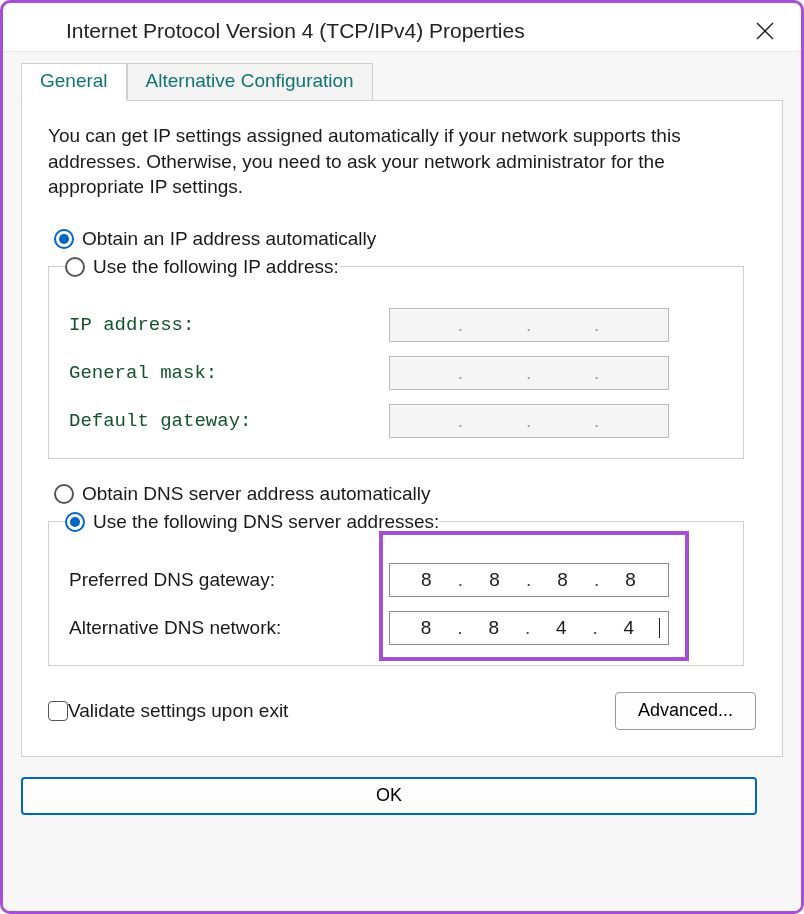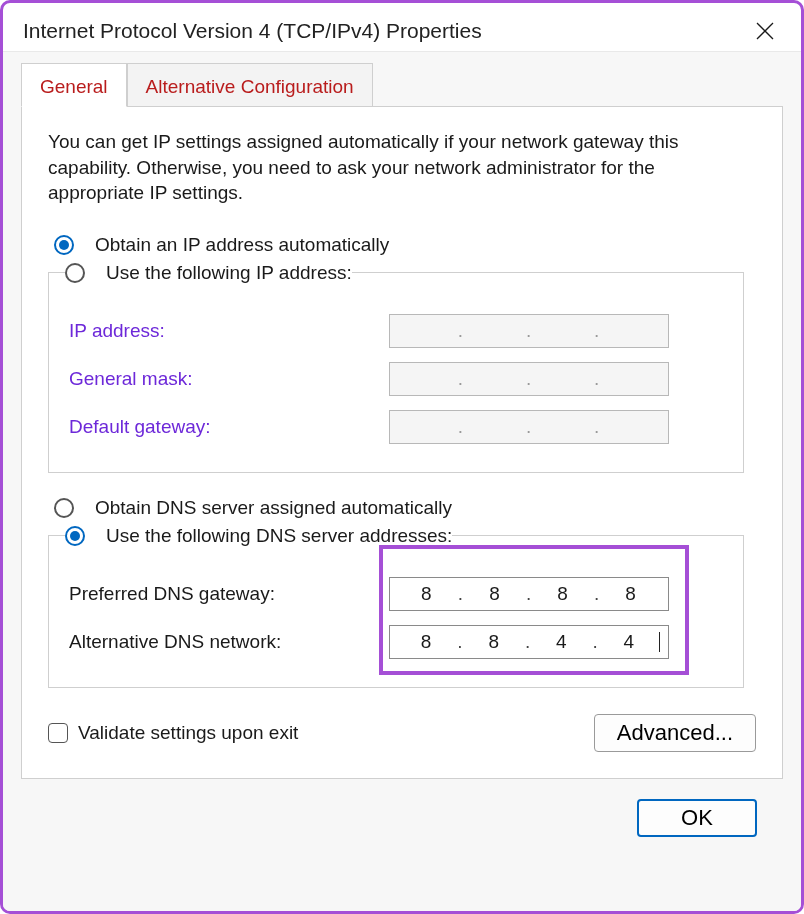--- a/index.html
+++ b/index.html
@@ -23,20 +23,21 @@
   }
   .titlebar {
     display: flex;
     align-items: center;
     justify-content: space-between;
     padding: 12px 20px 4px 20px;
   }
   .titlebar-title {
     font-size: 21px;
     color: #222;
+    margin-left: 43px;
   }
   .close-btn {
     width: 32px; height: 32px;
     display: flex; align-items: center; justify-content: center;
     cursor: pointer;
   }
   .close-btn svg { width: 18px; height: 18px; }
   .close-btn svg line { stroke: #1a1a1a; stroke-width: 1.3; }
 
   .body-pad {
@@ -45,27 +46,27 @@
     background: #f7f7f7;
     border-top: 1px solid #e9e9e9;
   }
 
   .tabs {
     display: flex;
     position: relative;
     top: 1px;
   }
   .tab {
-    padding: 12px 18px 8px 18px;
+    padding: 6px 18px 8px 18px;
     font-size: 19px;
     background: #f3f3f3;
     border: 1px solid #cfcfcf;
     border-bottom: none;
     cursor: pointer;
-    color: #b91c1c;
+    color: #0f766e;
   }
   .tab.active {
     background: #fff;
     border-bottom: 1px solid #fff;
     position: relative;
     z-index: 2;
   }
 
   .tabpanel {
     background: #fff;
@@ -76,21 +77,21 @@
 
   .intro {
     font-size: 19px;
     line-height: 1.35;
     margin-bottom: 28px;
   }
 
   .radio-row {
     display: flex;
     align-items: center;
-    gap: 21px;
+    gap: 8px;
     font-size: 19px;
     margin-left: 6px;
     margin-bottom: 2px;
     cursor: pointer;
   }
   .radio {
     width: 20px; height: 20px;
     flex: 0 0 20px;
     border: 2px solid #555;
     border-radius: 50%;
@@ -105,38 +106,38 @@
   .radio.checked::after {
     content: "";
     width: 10px; height: 10px;
     background: #0067c0;
     border-radius: 50%;
   }
 
   fieldset.group {
     border: 1px solid #cfcfcf;
     margin: 6px 12px 24px 0;
-    padding: 16px 20px 28px 20px;
+    padding: 16px 20px 20px 20px;
   }
   fieldset.group > legend {
     padding: 0;
     margin-left: -4px;
   }
   fieldset.group > legend .radio-row { margin: 0; }
 
   .field-row {
     display: flex;
     align-items: center;
     margin-top: 14px;
   }
   .field-label {
     width: 320px;
     font-size: 19px;
   }
-  .field-label.disabled { color: #6d28d9; }
+  .field-label.disabled { color: #14532d; font-family: Liberation Mono, monospace; }
 
   .ip-input {
     width: 280px;
     height: 34px;
     border: 1px solid #8a8a8a;
     background: #fff;
     display: flex;
     align-items: center;
     justify-content: space-around;
     font-family: "Segoe UI", Tahoma, sans-serif;
@@ -176,54 +177,54 @@
 
   .bottom-row {
     display: flex;
     align-items: center;
     justify-content: space-between;
     margin-top: 26px;
   }
   .checkbox-row {
     display: flex;
     align-items: center;
-    gap: 10px;
     font-size: 19px;
     cursor: pointer;
   }
   .checkbox {
     width: 20px; height: 20px;
     border: 1.5px solid #555;
     border-radius: 4px;
     background: #fff;
   }
 
   .btn {
     height: 38px;
     padding: 4px 22px;
-    font-size: 22px;
+    font-size: 18px;
     background: #fdfdfd;
     border: 1px solid #9a9a9a;
     border-radius: 4px;
     cursor: pointer;
     display: inline-flex;
     align-items: center;
     justify-content: center;
     min-width: 120px;
   }
   .btn.primary {
     border: 2px solid #0067c0;
   }
 
   .footer {
     display: flex;
     justify-content: flex-end;
     gap: 24px;
     padding: 20px 26px 24px 0;
     background: #f7f7f7;
+    flex-direction: column;
   }
 </style>
 </head>
 <body>
 
 <div class="window">
 
   <div class="titlebar">
     <div class="titlebar-title">Internet Protocol Version 4 (TCP/IPv4) Properties</div>
     <div class="close-btn">
@@ -235,21 +236,21 @@
   </div>
 
   <div class="body-pad">
     <div class="tabs">
       <div class="tab active">General</div>
       <div class="tab">Alternative Configuration</div>
     </div>
 
     <div class="tabpanel">
 
-      <div class="intro">You can get IP settings assigned automatically if your network gateway this capability. Otherwise, you need to ask your network administrator for the appropriate IP settings.</div>
+      <div class="intro">You can get IP settings assigned automatically if your network supports this addresses. Otherwise, you need to ask your network administrator for the appropriate IP settings.</div>
 
       <div class="radio-row">
         <span class="radio checked"></span>
         <span>Obtain an IP address automatically</span>
       </div>
 
       <fieldset class="group">
         <legend>
           <div class="radio-row">
             <span class="radio"></span>
@@ -292,21 +293,21 @@
               <span class="ip-dot">.</span>
             <span class="ip-seg"></span>
               <span class="ip-dot">.</span>
             <span class="ip-seg"></span>
           </div>
         </div>
       </fieldset>
 
       <div class="radio-row">
         <span class="radio"></span>
-        <span>Obtain DNS server assigned automatically</span>
+        <span>Obtain DNS server address automatically</span>
       </div>
 
       <fieldset class="group" style="position:relative;">
         <legend>
           <div class="radio-row">
             <span class="radio checked"></span>
             <span>Use the following DNS server addresses:</span>
           </div>
         </legend>
 

